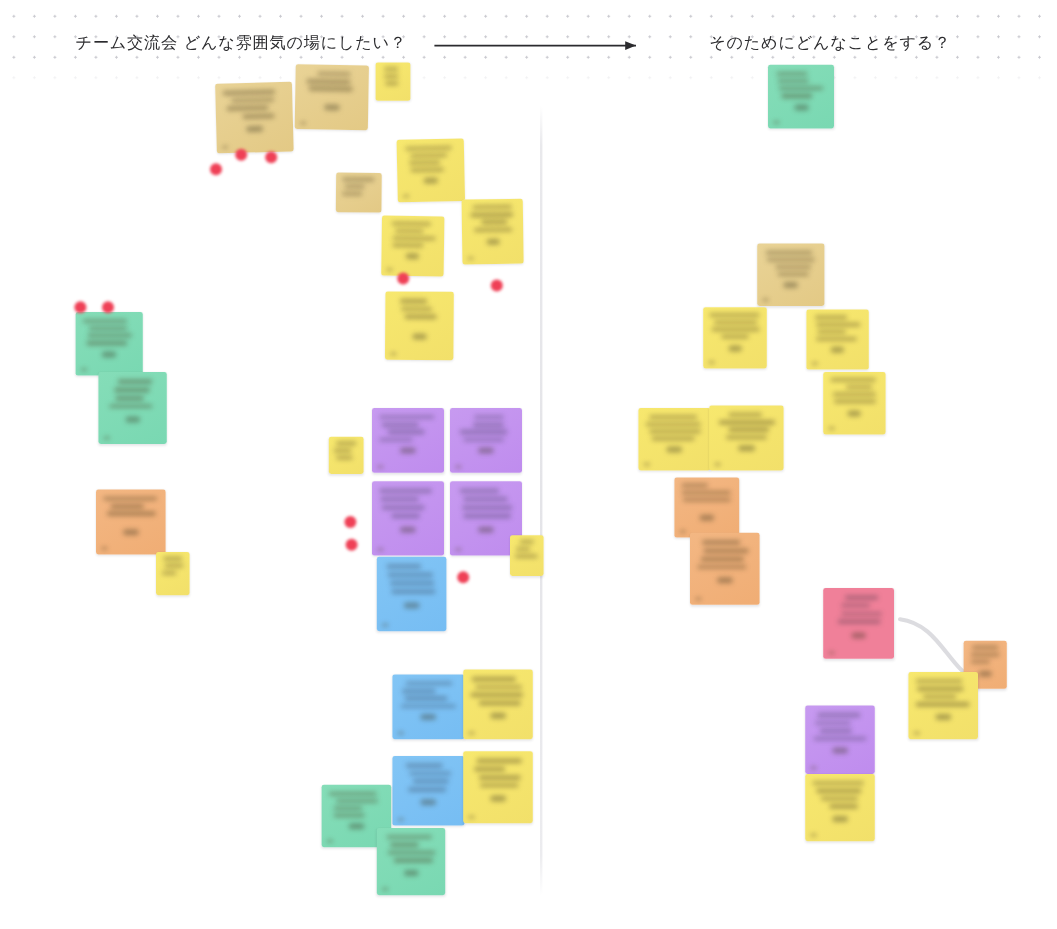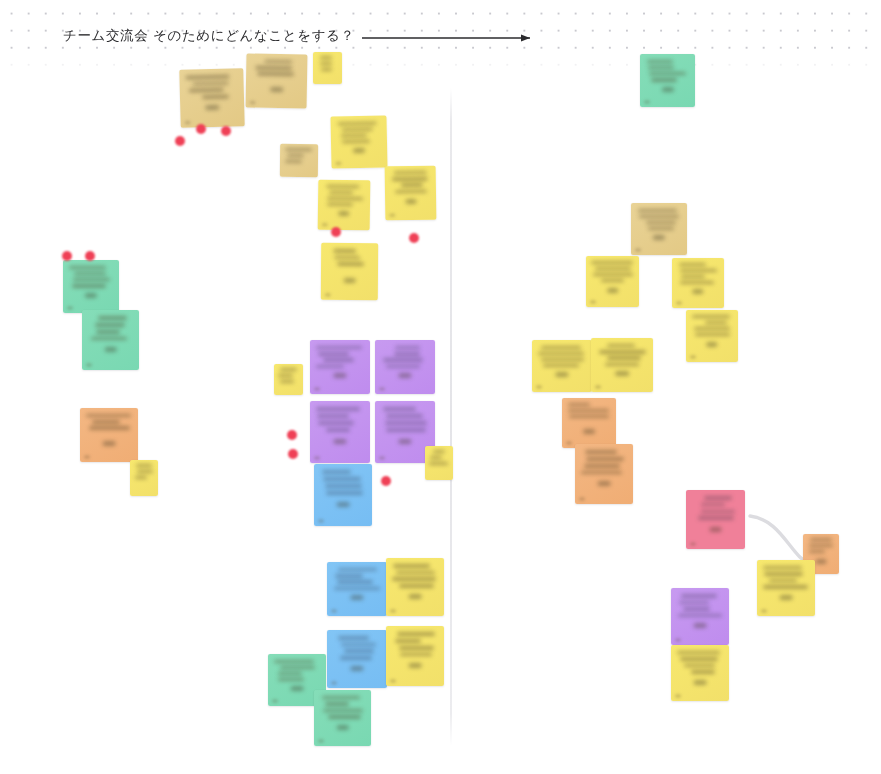--- a/index.html
+++ b/index.html
@@ -82,27 +82,28 @@
   
   .connector{position:absolute;left:720px;top:500px;width:120px;height:110px;pointer-events:none;}
 </style>
 </head>
 <body>
 
 <div id="board">
 
   <div class="dot-grid fade"></div>
 
-  <div class="hdr" id="hdr-left">チーム交流会 そのためにどんなことをする？</div>
+  <div class="hdr" id="hdr-left">チーム交流会 どんな雰囲気の場にしたい？</div>
 
   <svg class="hdr-arrow" viewBox="0 0 180 20">
     <line x1="2" y1="10" x2="170" y2="10" stroke="#2b2b2e" stroke-width="1.3"></line>
     <path d="M170 10 L161 6.4 L161 13.6 Z" fill="#2b2b2e"></path>
   </svg>
 
+  <div class="hdr" id="hdr-right">そのためにどんなことをする？</div>
 
   <div class="divider"></div>
 
   <svg class="connector">
     <path d="M30 16 C 62 20, 70 56, 92 66" fill="none" stroke="#dcdce0" stroke-width="3.4" stroke-linecap="round"></path>
   </svg>
 
   <div id="notes-layer">
       <div class="note lt" style="left: 180px; top: 69px; width: 64px; height: 58px; background: linear-gradient(150deg, rgb(233, 211, 150) 0%, rgb(227, 201, 133) 100%); transform: rotate(-1.5deg);">
         <span class="ln" style="left: 6.39422px; top: 6px; width: 43.8957px; height: 3.596px;"></span>

